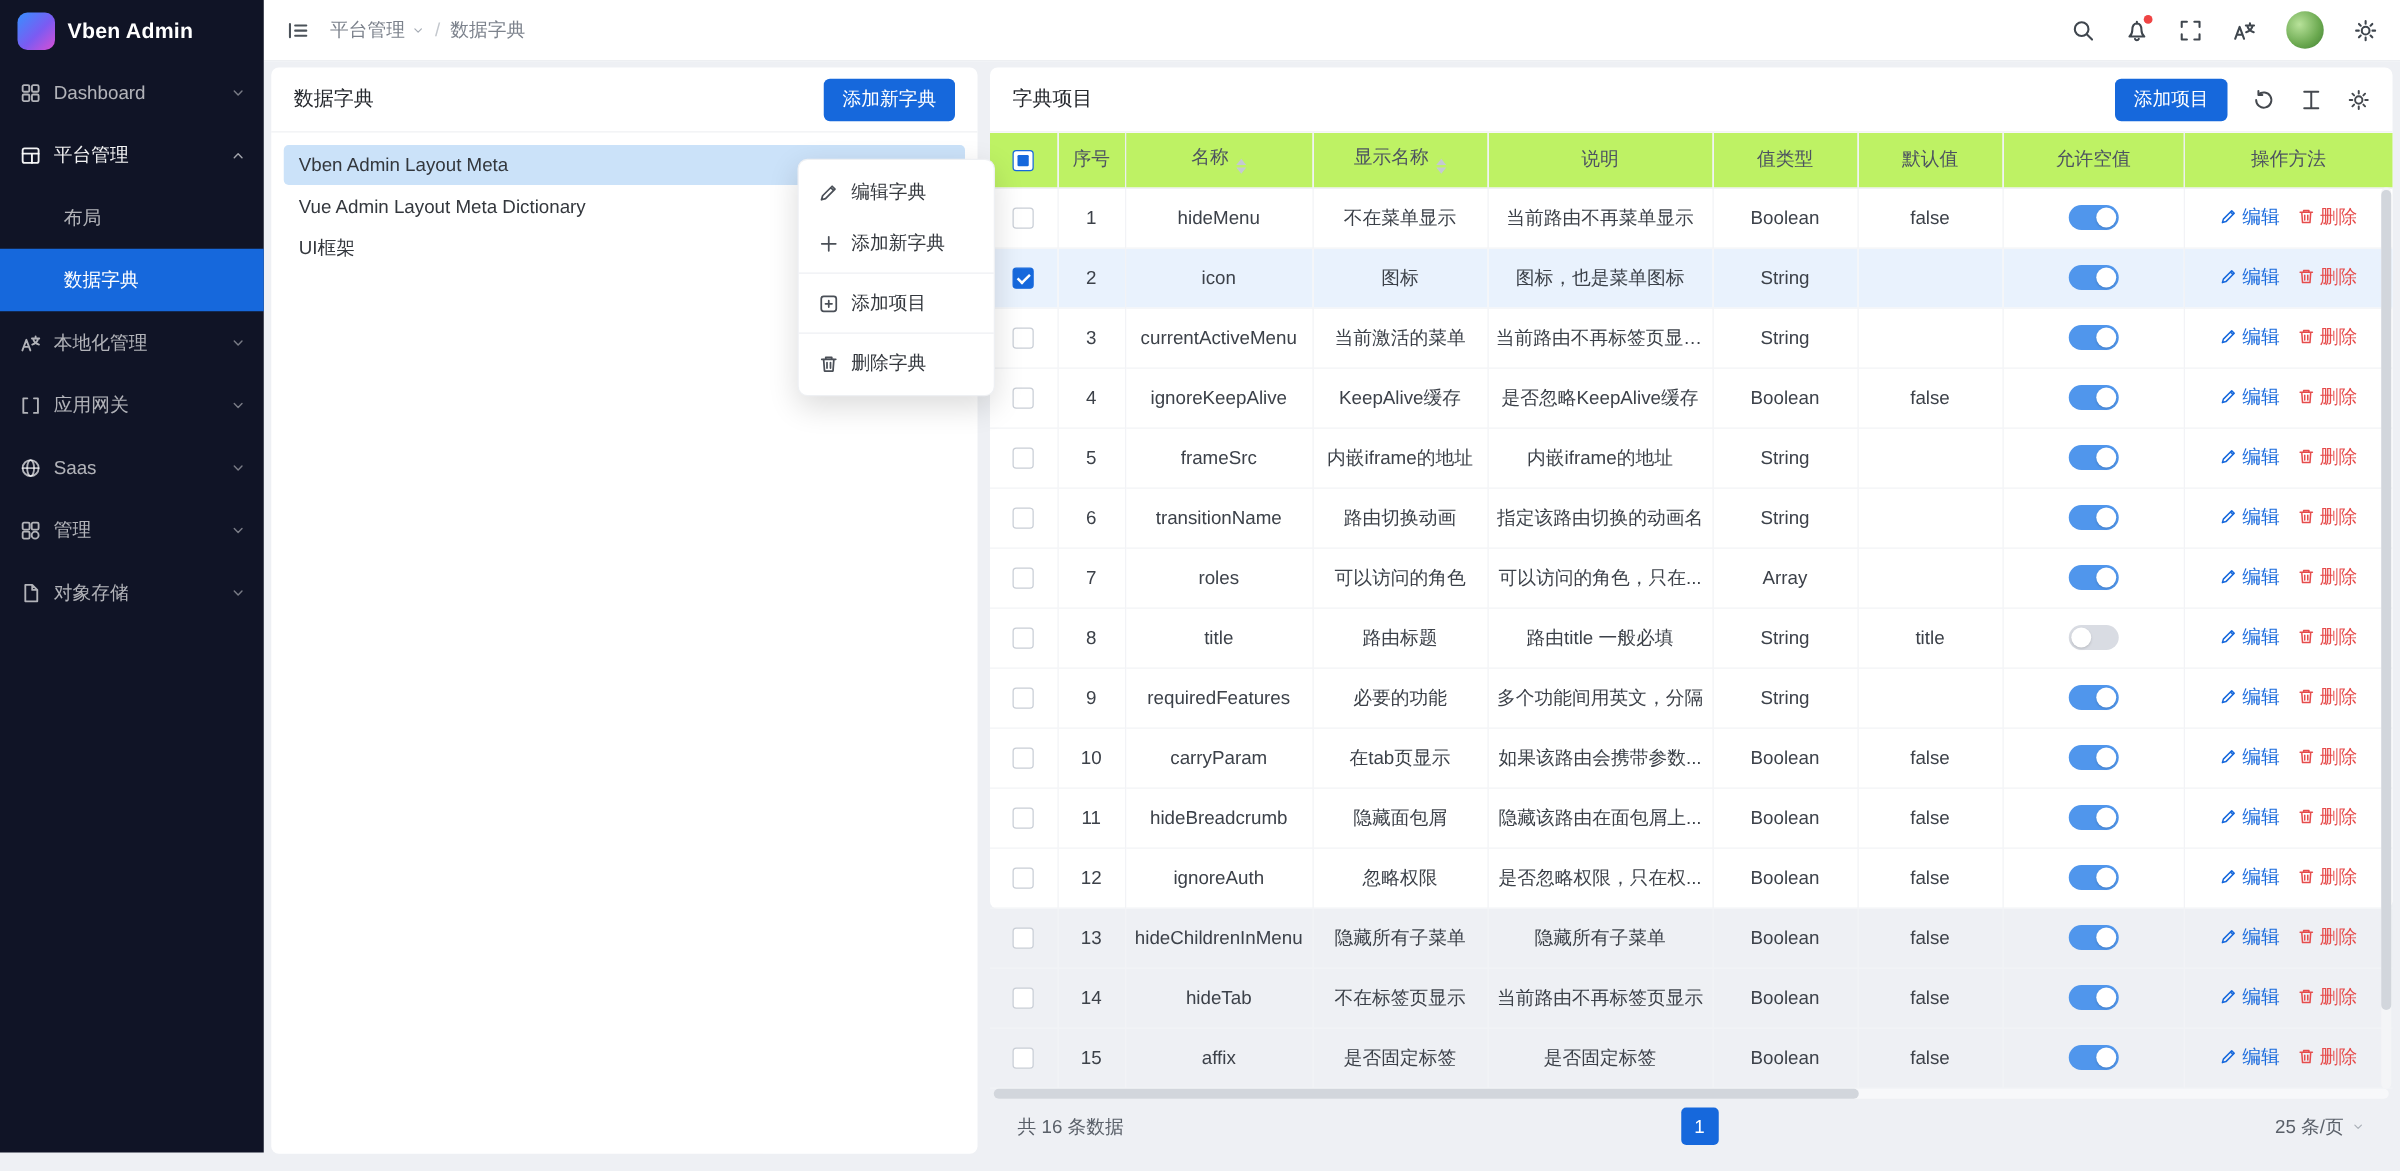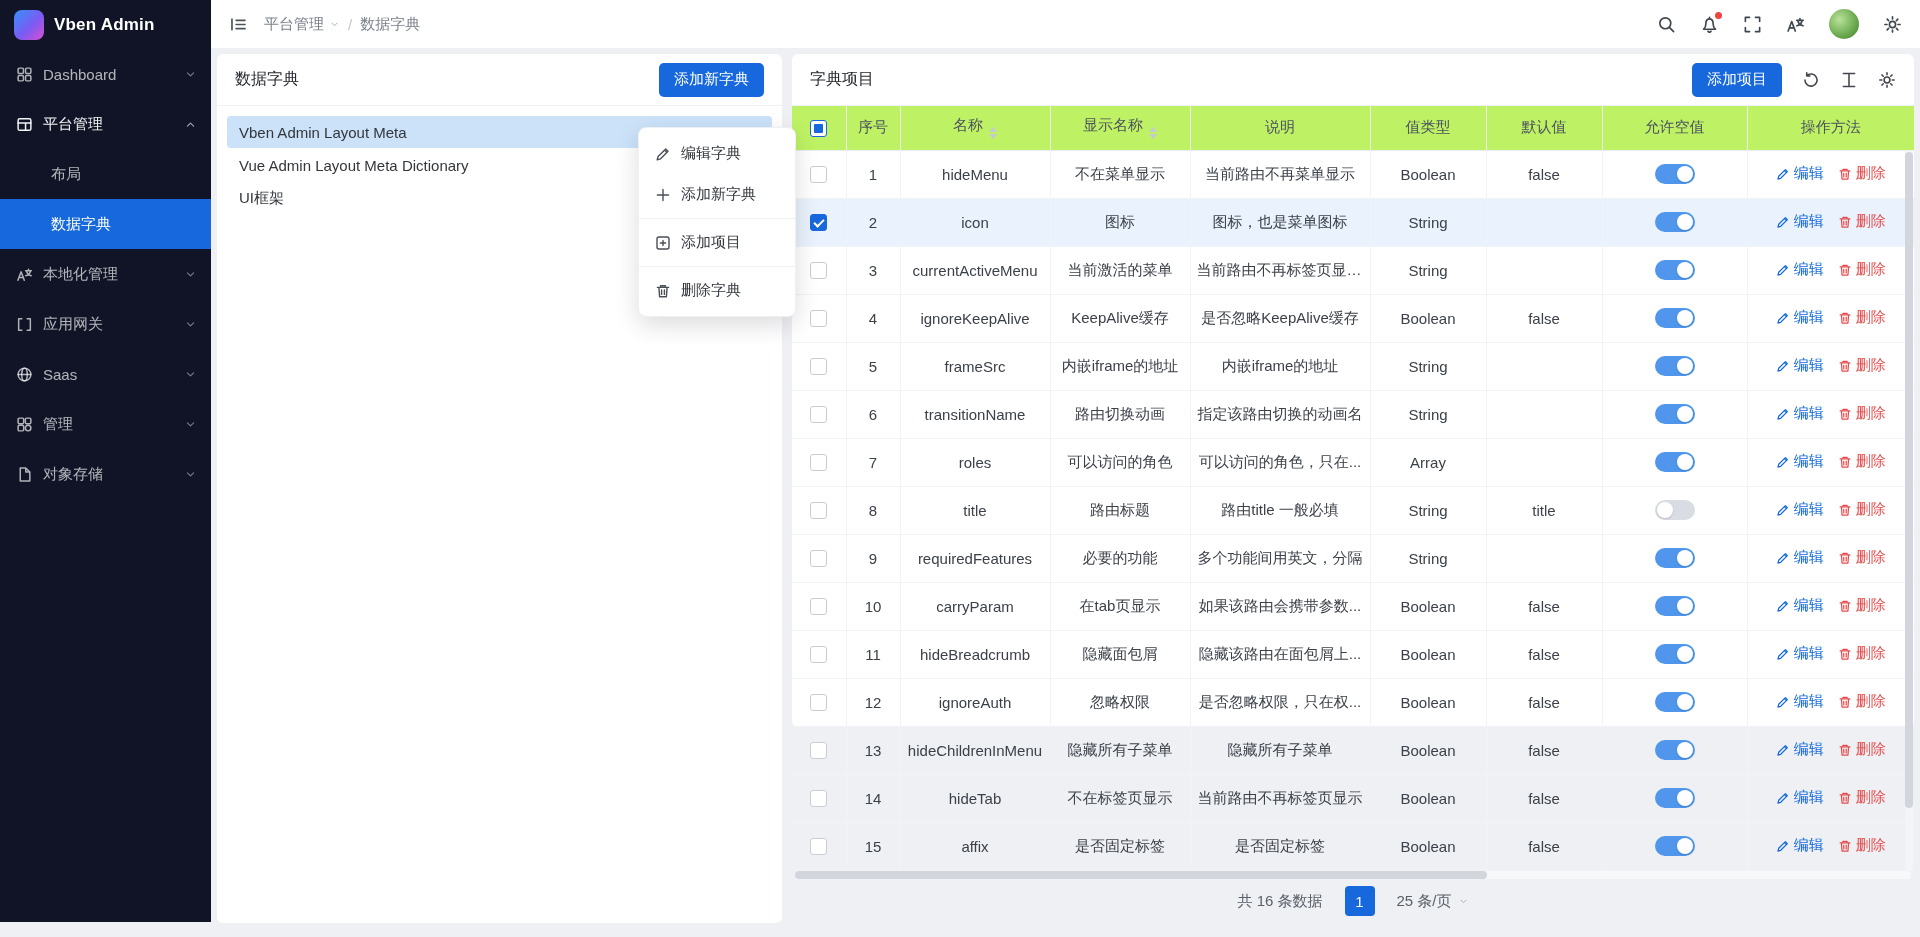--- a/index.html
+++ b/index.html
@@ -77,21 +77,21 @@
   .link.edit{color:var(--accent)}
   .link.del{color:var(--danger);margin-left:14px}
 
   
   .v-scrollbar{position:absolute;right:1px;top:44px;bottom:0;width:8px;background:#f4f5f7;border-radius:4px}
   .v-thumb{position:absolute;top:2px;left:0;width:8px;height:91%;border-radius:4px;background:#d2d6dc}
   .h-scrollbar{height:8px;flex:none;margin:0 3px;position:relative;background:#f7f8fa;border-radius:4px}
   .h-thumb{position:absolute;left:0;top:0;height:8px;width:62%;border-radius:4px;background:#d2d6dc}
 
   
-  .pager{height:45px;flex:none;display:flex;align-items:center;justify-content:center;gap:22px;padding:0 22px;color:#5a6069}
+  .pager{height:45px;flex:none;display:flex;align-items:center;justify-content:space-between;gap:8px;padding:0 22px;color:#5a6069}
   .page-box{width:30px;height:30px;border-radius:4px;background:var(--accent);color:#fff;display:flex;align-items:center;justify-content:center;cursor:pointer}
   .page-size{display:flex;align-items:center;gap:6px;cursor:pointer}
   .pager .caret{width:11px;height:11px;color:#aab0b8}
 
   
   .context-menu{position:absolute;left:638px;top:127px;width:158px;background:#fff;border-radius:8px;border:1px solid #eef0f3;box-shadow:0 8px 24px rgba(0,0,0,.14);padding:5px 0;z-index:30}
   .cm-item{height:41px;display:flex;align-items:center;gap:10px;padding:0 16px;color:#33373d;cursor:pointer;white-space:nowrap}
   .cm-item .icn{width:16px;height:16px;color:#4a4f57}
   .cm-divider{height:1px;background:#eef0f3;margin:3px 0}
 </style>

